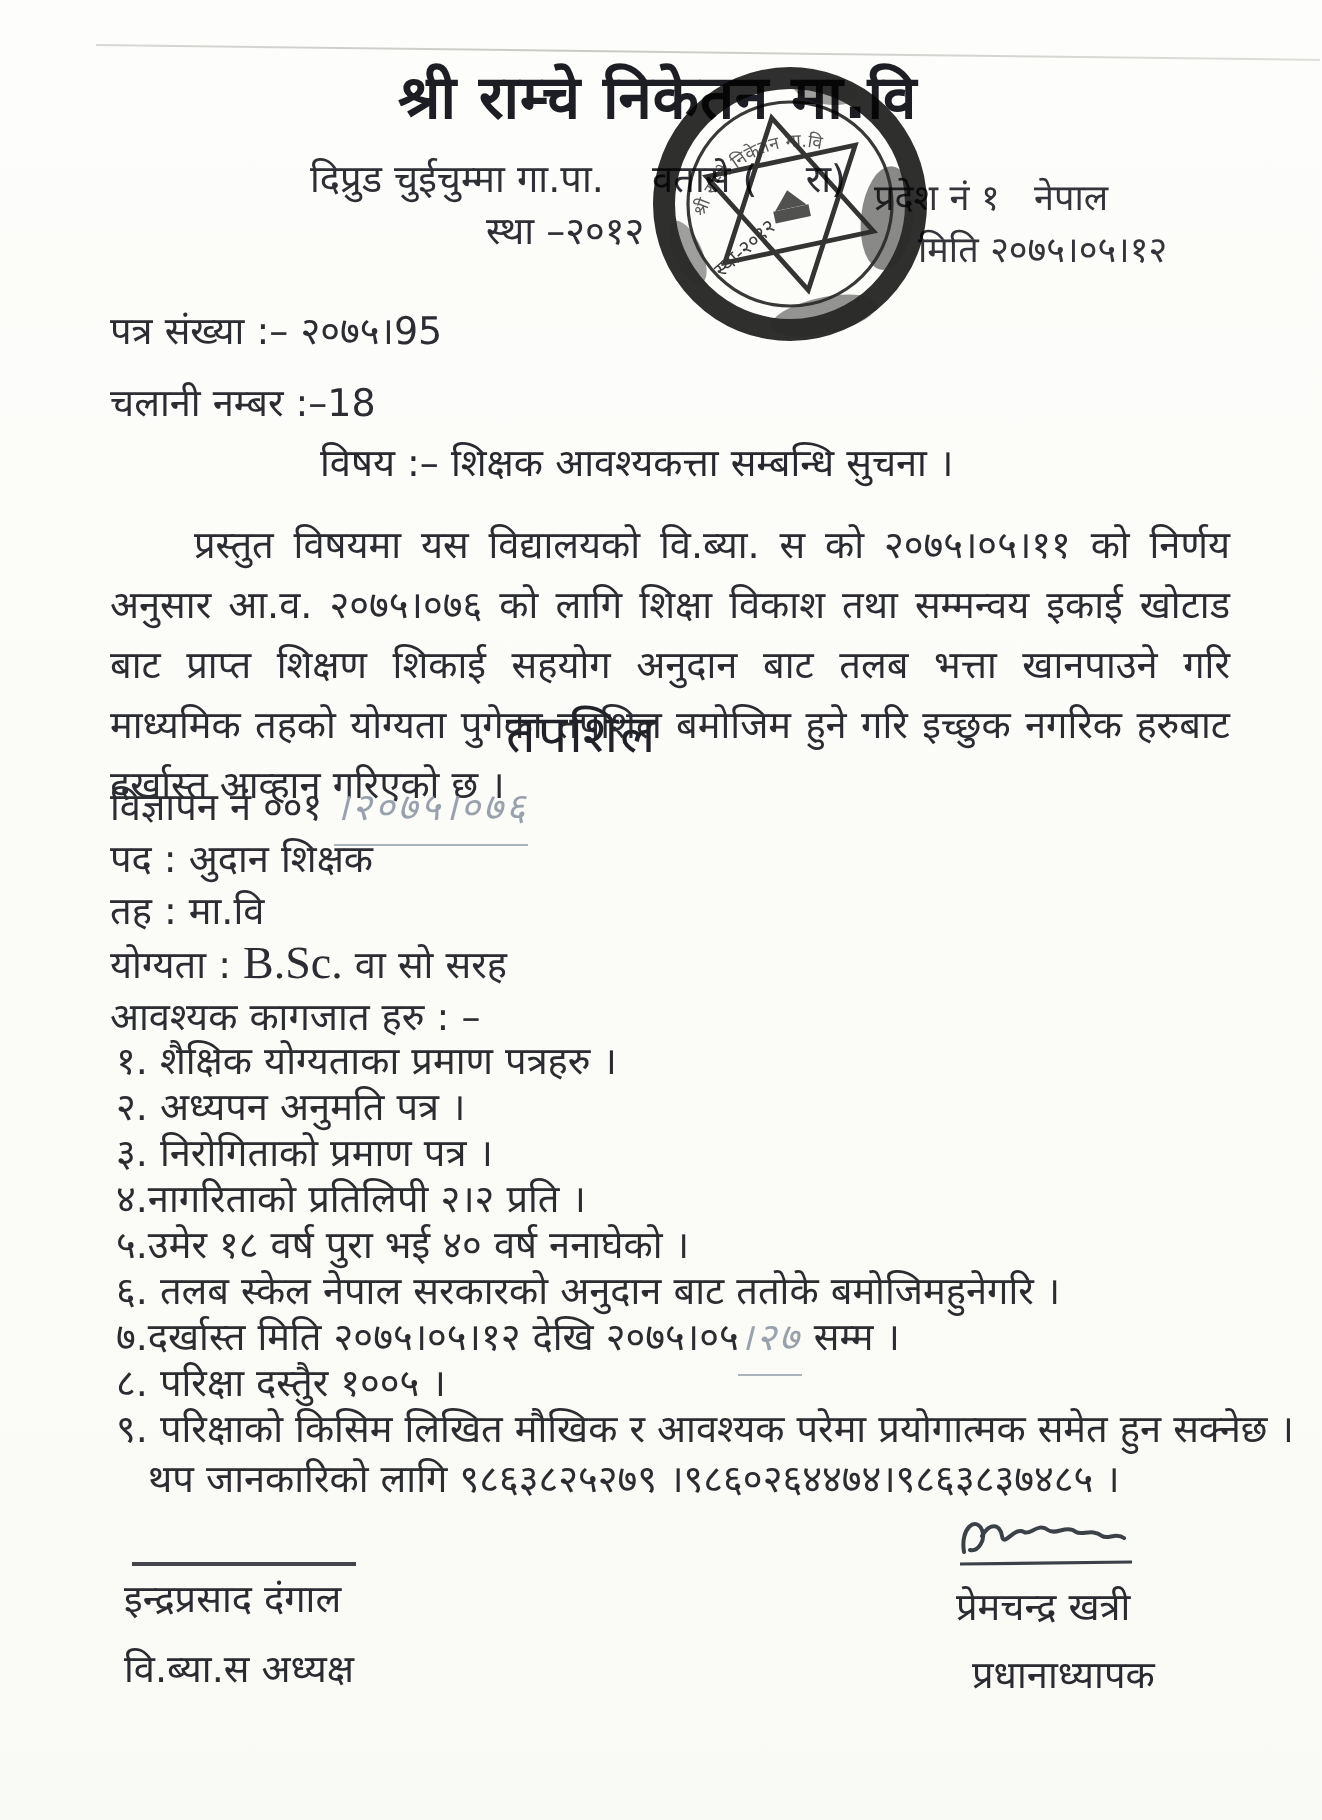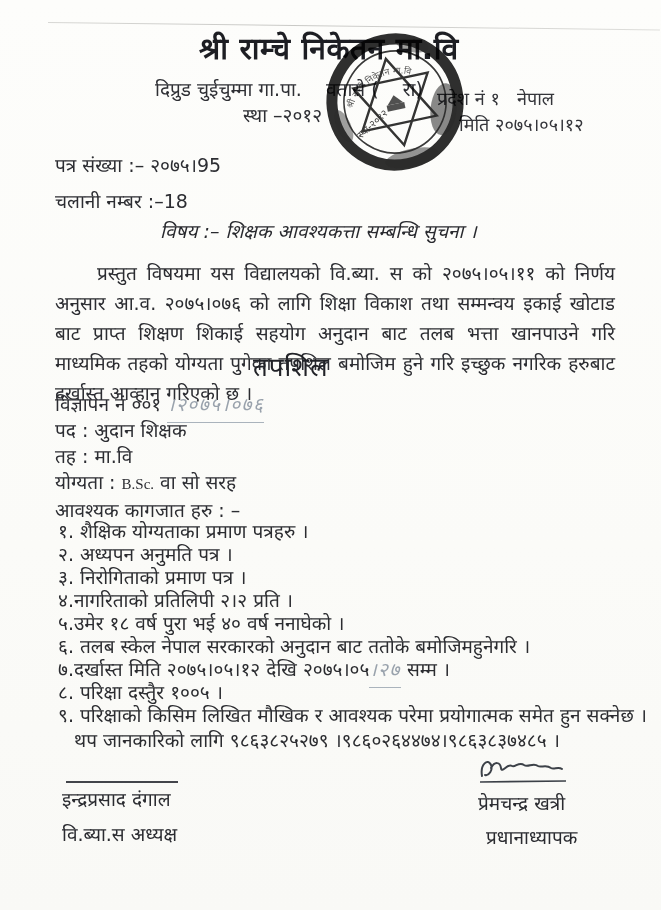--- a/index.html
+++ b/index.html
@@ -23,21 +23,21 @@
   .h-line{font-size:19px;color:#2e2f34;}
   .h-small{font-size:18px;color:#34353a;}
   .meta-line{font-size:19px;color:#2c2d32;}
   .subject{font-size:19px;color:#28292e;}
   .para{
     font-size:19px;line-height:30px;text-align:justify;
     text-indent:42px;color:#2b2c31;
   }
   .heading{font-size:26px;font-weight:normal;color:#212227;letter-spacing:1px;}
   .detail-line{font-size:19px;line-height:26px;color:#2c2d32;}
-  .latin-serif{font-family:"Liberation Serif","DejaVu Serif",serif;font-size:15px;}
+  .latin-serif{font-family:"Liberation Serif","DejaVu Serif",serif;font-size:23px;}
   .handwritten{
     color:#99a2ac;font-style:italic;letter-spacing:1.5px;
     border-bottom:1px solid #aab3bc;padding-bottom:7px;
   }
   .req-list{font-size:19px;}
   .req-item{line-height:23px;height:23px;white-space:nowrap;}
   .more-info{font-size:19px;line-height:23px;white-space:nowrap;}
   .sig-name{font-size:19px;color:#2a2b30;}
   .sig-role{font-size:19px;color:#2a2b30;}
   .sig-overline{width:112px;height:0;border-top:2px solid #43454b;}
@@ -99,21 +99,21 @@
 
   <div class="abs meta-line" style="left:55px;top:152px;">
     <span>पत्र संख्या :–</span>
     <span>२०७५।95</span>
   </div>
 
   <div class="abs meta-line" style="left:55px;top:188px;">
     <span>चलानी नम्बर :–</span><span>18</span>
   </div>
 
-  <div class="abs subject" style="left:160px;top:218px;font-style:italic;">विषय :– शिक्षक आवश्यकत्ता सम्बन्धि सुचना ।</div>
+  <div class="abs subject" style="left:160px;top:218px;">विषय :– शिक्षक आवश्यकत्ता सम्बन्धि सुचना ।</div>
 
   <div class="abs para" style="left:55px;top:246px;width:560px;margin-top:12px;">प्रस्तुत विषयमा यस विद्यालयको वि.ब्या. स को २०७५।०५।११ को निर्णय अनुसार आ.व. २०७५।०७६ को लागि शिक्षा विकाश तथा सम्मन्वय इकाई खोटाड बाट प्राप्त शिक्षण शिकाई सहयोग अनुदान बाट तलब भत्ता खानपाउने गरि माध्यमिक तहको योग्यता पुगेका तपशिल बमोजिम हुने गरि इच्छुक नगरिक हरुबाट दर्खास्त आव्हान गरिएको छ ।</div>
 
   <div class="abs heading" style="left:253px;top:348px;">तपशिल</div>
 
   <div class="abs" style="left:55px;top:391px;">
     <div class="detail-line">
       <span>विज्ञापन नं ००१ </span><span class="handwritten">।२०७५।०७६</span>
     </div>
     <div class="detail-line">पद : अुदान शिक्षक</div>

